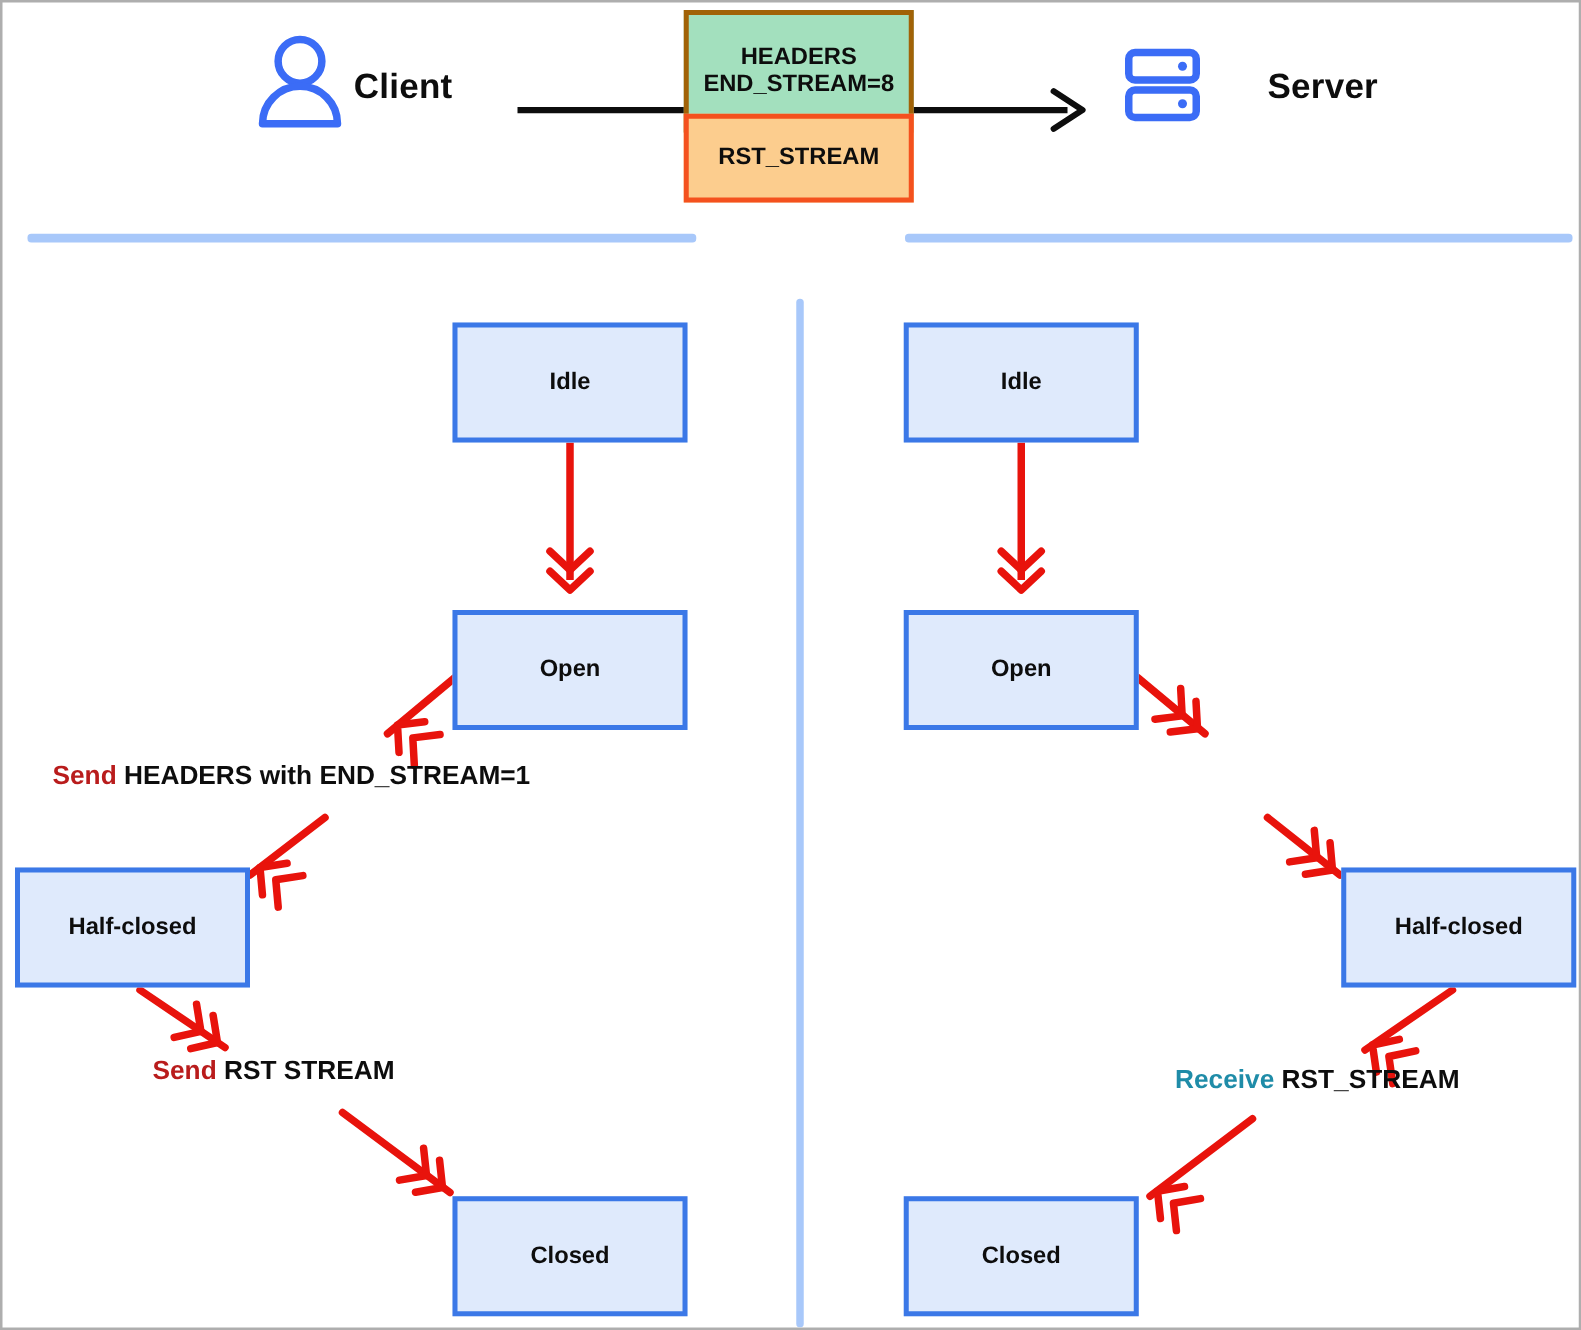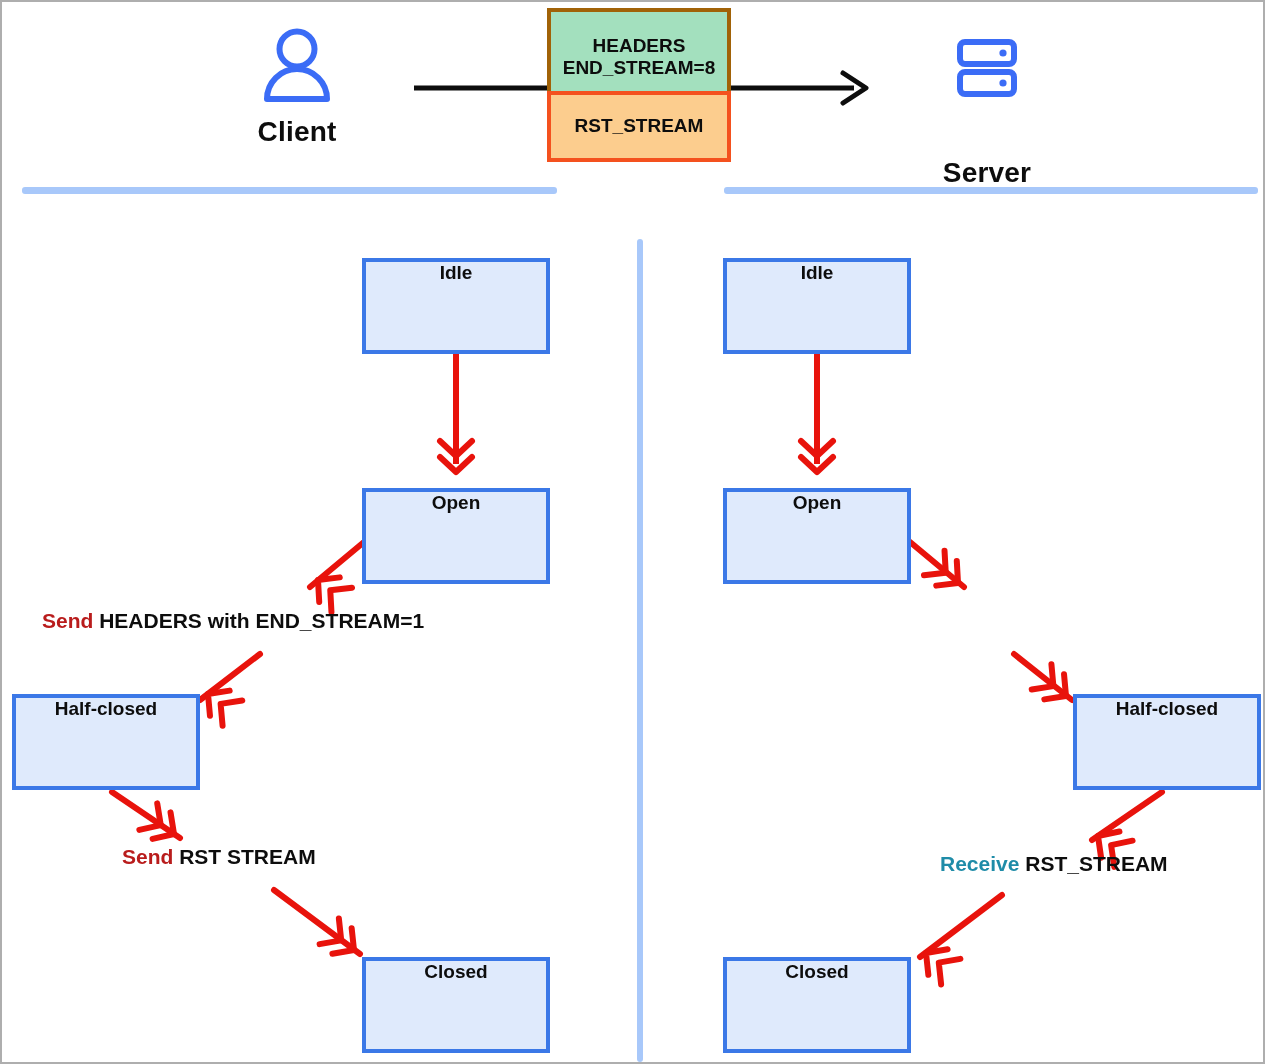--- a/index.html
+++ b/index.html
@@ -11,21 +11,21 @@
     position:relative;
     width:1265px;height:1064px;
     background:#ffffff;
     border:2px solid #aeaeae;
     box-sizing:border-box;
     overflow:hidden;
   }
   
   .endpoint{
     position:absolute;
-    display:flex;flex-direction:column;align-items:center;
+    display:flex;align-items:center;
     width:200px;
   }
   .endpoint .glyph{display:block;}
   .endpoint .elabel{
     margin-top:6px;
     font-size:28px;font-weight:bold;color:#0d0d0d;
     letter-spacing:.2px;
   }
   #client-endpoint{left:195px;top:18px;}
   #server-endpoint{left:885px;top:18px;gap:41px;}
@@ -57,21 +57,21 @@
     position:absolute;left:635px;top:237px;width:6px;height:823px;
     background:#a8c8fa;border-radius:3px;
   }
 
   
   .state-box{
     position:absolute;
     box-sizing:border-box;
     background:#dfeafc;
     border:4px solid #3b78e7;
-    display:flex;justify-content:center;
+    display:flex;align-items:center;justify-content:center;
     font-size:19px;font-weight:bold;color:#0d0d0d;
     z-index:3;
   }
 
   
   #lb-idle{left:360px;top:256px;width:188px;height:96px;}
   #lb-open{left:360px;top:486px;width:188px;height:96px;}
   #lb-half{left:10px;top:692px;width:188px;height:96px;}
   #lb-closed{left:360px;top:955px;width:188px;height:96px;}
   

